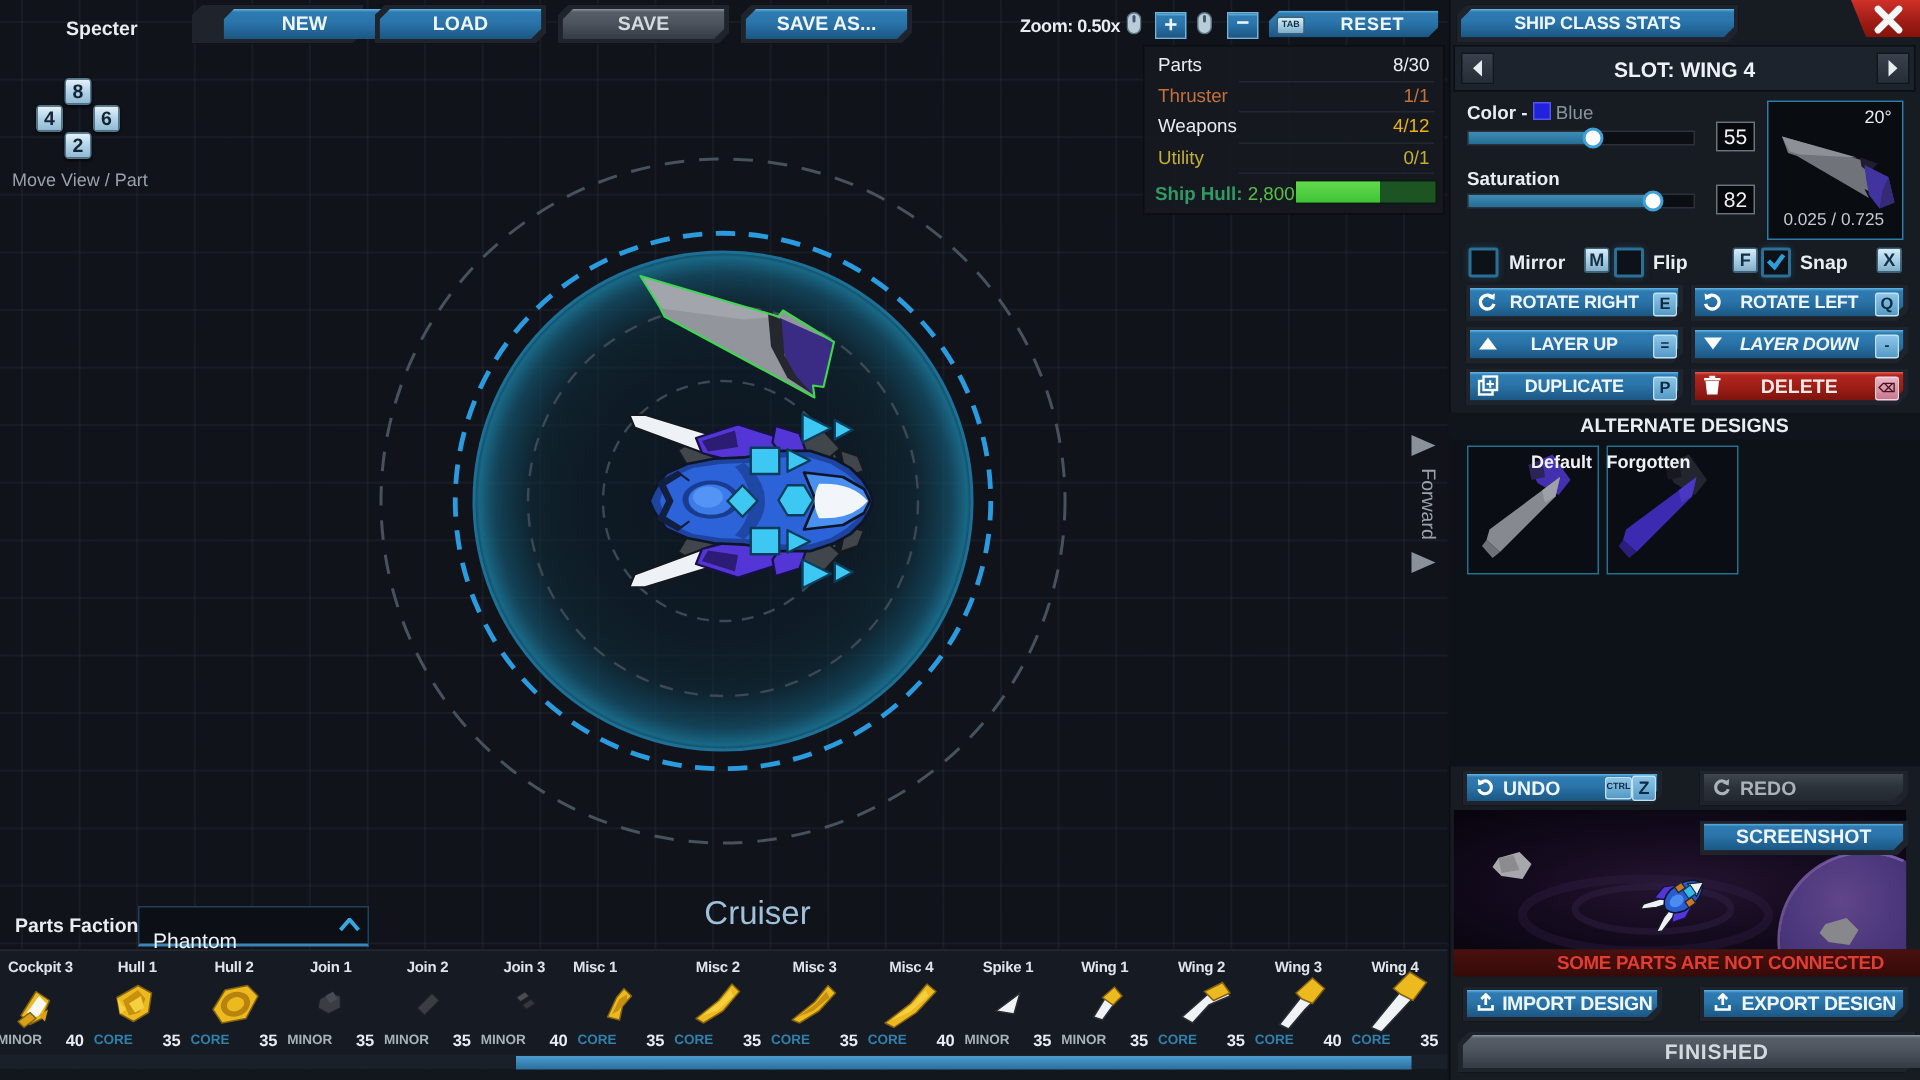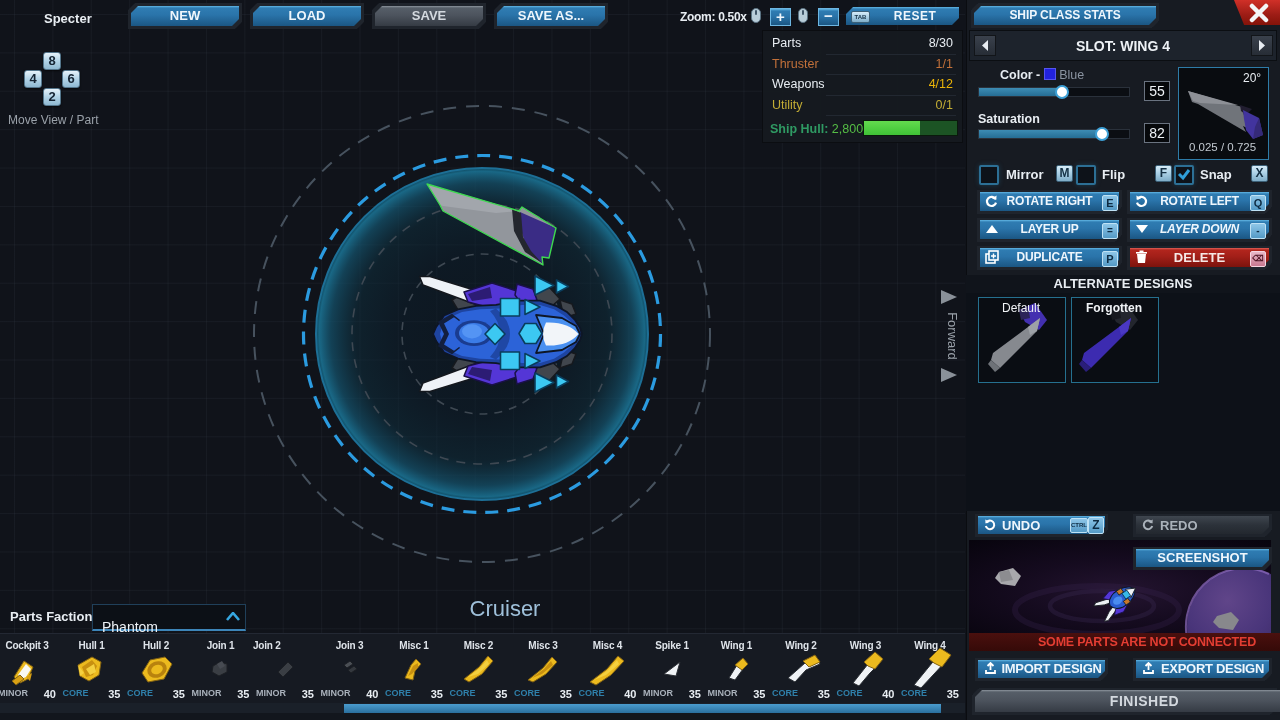--- a/index.html
+++ b/index.html
@@ -100,21 +100,21 @@
  <polygon points="427,184 519,211 522,207 556,228 549,258 542,257 543,265 443,211 440,205" fill="none" stroke="#3dd84f" stroke-width="1.4" stroke-linejoin="round"></polygon>
 </g>
 
 <path d="M941 290 L957 297 L941 304 Z" fill="#8a9199"></path>
 <path d="M941 368 L957 375 L941 382 Z" fill="#8a9199"></path>
 <text x="948" y="336" fill="#9aa1a9" font-size="13" text-anchor="middle" transform="rotate(90 948 336)">Forward</text>
 </svg>
 
 <div class="abs" style="left:44px;top:11px;width:80px;color:#e8edf2;font-size:13px;font-weight:bold;">Specter</div>
 <div class="abs frame cut" style="left:128px;top:3px;width:114px;height:26px;"></div>
-<div class="abs btn-blue cut" style="left:131px;top:6px;width:108px;height:20px;font-size:13px;line-height:20px;">NEW</div>
+<div class="abs btn-blue cut" style="left:149px;top:6px;width:108px;height:20px;font-size:13px;line-height:20px;">NEW</div>
 <div class="abs frame cut" style="left:250px;top:3px;width:114px;height:26px;"></div>
 <div class="abs btn-blue cut" style="left:253px;top:6px;width:108px;height:20px;font-size:13px;line-height:20px;">LOAD</div>
 <div class="abs frame cut" style="left:372px;top:3px;width:114px;height:26px;"></div>
 <div class="abs btn-gray cut" style="left:375px;top:6px;width:108px;height:20px;font-size:13px;line-height:20px;">SAVE</div>
 <div class="abs frame cut" style="left:494px;top:3px;width:114px;height:26px;"></div>
 <div class="abs btn-blue cut" style="left:497px;top:6px;width:108px;height:20px;font-size:13px;line-height:20px;">SAVE AS...</div>
 
 <div class="abs" style="left:680px;top:10px;color:#e8edf2;font-size:12px;font-weight:bold;letter-spacing:-0.3px;">Zoom: 0.50x</div>
 <svg class="abs" style="left:751px;top:8px" width="10" height="15">
     <rect x="0.5" y="0.5" width="9" height="14" rx="4.5" fill="#b9cdd9" stroke="#5a7282"></rect>
@@ -162,25 +162,25 @@
   </svg>
 <div class="abs" style="left:405px;top:596px;width:200px;text-align:center;font-size:22px;color:#9fc0da;">Cruiser</div>
 <div class="abs" style="left:-5px;top:640px;width:64px;text-align:center;font-size:10px;font-weight:bold;color:#dfe4ea;letter-spacing:-0.2px;">Cockpit 3</div>
 <div class="abs" style="left:-2px;top:688px;width:58px;font-size:9px;color:#a9b1bb;font-weight:bold;">MINOR<span style="float:right;font-size:11px;color:#e8edf2;">40</span></div>
 <div class="abs" style="left:59.5px;top:640px;width:64px;text-align:center;font-size:10px;font-weight:bold;color:#dfe4ea;letter-spacing:-0.2px;">Hull 1</div>
 <div class="abs" style="left:62.5px;top:688px;width:58px;font-size:9px;color:#2f80ab;font-weight:bold;">CORE<span style="float:right;font-size:11px;color:#e8edf2;">35</span></div>
 <div class="abs" style="left:124px;top:640px;width:64px;text-align:center;font-size:10px;font-weight:bold;color:#dfe4ea;letter-spacing:-0.2px;">Hull 2</div>
 <div class="abs" style="left:127px;top:688px;width:58px;font-size:9px;color:#2f80ab;font-weight:bold;">CORE<span style="float:right;font-size:11px;color:#e8edf2;">35</span></div>
 <div class="abs" style="left:188.5px;top:640px;width:64px;text-align:center;font-size:10px;font-weight:bold;color:#dfe4ea;letter-spacing:-0.2px;">Join 1</div>
 <div class="abs" style="left:191.5px;top:688px;width:58px;font-size:9px;color:#a9b1bb;font-weight:bold;">MINOR<span style="float:right;font-size:11px;color:#e8edf2;">35</span></div>
-<div class="abs" style="left:253px;top:640px;width:64px;text-align:left;font-size:10px;font-weight:bold;color:#dfe4ea;letter-spacing:-0.2px;">Join 2</div>
+<div class="abs" style="left:253px;top:640px;width:64px;text-align:center;font-size:10px;font-weight:bold;color:#dfe4ea;letter-spacing:-0.2px;">Join 2</div>
 <div class="abs" style="left:256px;top:688px;width:58px;font-size:9px;color:#a9b1bb;font-weight:bold;">MINOR<span style="float:right;font-size:11px;color:#e8edf2;">35</span></div>
 <div class="abs" style="left:317.5px;top:640px;width:64px;text-align:center;font-size:10px;font-weight:bold;color:#dfe4ea;letter-spacing:-0.2px;">Join 3</div>
 <div class="abs" style="left:320.5px;top:688px;width:58px;font-size:9px;color:#a9b1bb;font-weight:bold;">MINOR<span style="float:right;font-size:11px;color:#e8edf2;">40</span></div>
-<div class="abs" style="left:382px;top:640px;width:64px;text-align:center;font-size:10px;font-weight:bold;color:#dfe4ea;letter-spacing:-0.2px;">Misc 1</div>
+<div class="abs" style="left:382px;top:640px;width:64px;font-size:10px;font-weight:bold;color:#dfe4ea;letter-spacing:-0.2px;">Misc 1</div>
 <div class="abs" style="left:385px;top:688px;width:58px;font-size:9px;color:#2f80ab;font-weight:bold;">CORE<span style="float:right;font-size:11px;color:#e8edf2;">35</span></div>
 <div class="abs" style="left:446.5px;top:640px;width:64px;text-align:center;font-size:10px;font-weight:bold;color:#dfe4ea;letter-spacing:-0.2px;">Misc 2</div>
 <div class="abs" style="left:449.5px;top:688px;width:58px;font-size:9px;color:#2f80ab;font-weight:bold;">CORE<span style="float:right;font-size:11px;color:#e8edf2;">35</span></div>
 <div class="abs" style="left:511px;top:640px;width:64px;text-align:center;font-size:10px;font-weight:bold;color:#dfe4ea;letter-spacing:-0.2px;">Misc 3</div>
 <div class="abs" style="left:514px;top:688px;width:58px;font-size:9px;color:#2f80ab;font-weight:bold;">CORE<span style="float:right;font-size:11px;color:#e8edf2;">35</span></div>
 <div class="abs" style="left:575.5px;top:640px;width:64px;text-align:center;font-size:10px;font-weight:bold;color:#dfe4ea;letter-spacing:-0.2px;">Misc 4</div>
 <div class="abs" style="left:578.5px;top:688px;width:58px;font-size:9px;color:#2f80ab;font-weight:bold;">CORE<span style="float:right;font-size:11px;color:#e8edf2;">40</span></div>
 <div class="abs" style="left:640px;top:640px;width:64px;text-align:center;font-size:10px;font-weight:bold;color:#dfe4ea;letter-spacing:-0.2px;">Spike 1</div>
 <div class="abs" style="left:643px;top:688px;width:58px;font-size:9px;color:#a9b1bb;font-weight:bold;">MINOR<span style="float:right;font-size:11px;color:#e8edf2;">35</span></div>
 <div class="abs" style="left:704.5px;top:640px;width:64px;text-align:center;font-size:10px;font-weight:bold;color:#dfe4ea;letter-spacing:-0.2px;">Wing 1</div>
@@ -264,21 +264,21 @@
 <div class="abs" style="left:975px;top:36px;width:20px;height:19px;background:linear-gradient(180deg,#3a414c,#272d36);box-shadow:0 0 0 1px #121519;"></div>
 <svg class="abs" style="left:975px;top:36px" width="20" height="19">
     <path d="M13 4 L7 9.5 L13 15 Z" fill="#e8edf2"></path>
   </svg>
 <div class="abs" style="left:1252px;top:36px;width:20px;height:19px;background:linear-gradient(180deg,#3a414c,#272d36);box-shadow:0 0 0 1px #121519;"></div>
 <svg class="abs" style="left:1252px;top:36px" width="20" height="19">
     <path d="M7 4 L13 9.5 L7 15 Z" fill="#e8edf2"></path>
   </svg>
 <div class="abs" style="left:1023px;top:38px;width:200px;text-align:center;font-size:14px;font-weight:bold;color:#eef2f6;">SLOT: WING 4</div>
 
-<div class="abs" style="left:978px;top:68px;font-size:12.5px;font-weight:bold;color:#e8edf2;margin-left:22px;">Color - <span style="display:inline-block;width:10px;height:10px;background:#2222dd;border:1px solid #5555ee;vertical-align:-1px;"></span> <span style="color:#8a93a0;font-weight:normal;">Blue</span></div>
+<div class="abs" style="left:978px;top:68px;font-size:12.5px;font-weight:bold;color:#e8edf2;">Color - <span style="display:inline-block;width:10px;height:10px;background:#2222dd;border:1px solid #5555ee;vertical-align:-1px;"></span> <span style="color:#8a93a0;font-weight:normal;">Blue</span></div>
 <div class="abs" style="left:979px;top:88px;width:150px;height:8px;background:#0b0e13;box-shadow:0 0 0 1px #2a313b;"></div>
 <div class="abs" style="left:979px;top:88px;width:83px;height:8px;background:linear-gradient(180deg,#3d8cb4,#256d94);"></div>
 <div class="abs" style="left:1055px;top:85px;width:10px;height:10px;background:#fff;border:2.5px solid #3da0d6;border-radius:50%;"></div>
 <div class="abs" style="left:1144px;top:81px;width:24px;height:18px;background:#06080b;border:1.5px solid #6a7380;font-size:14px;color:#eef2f6;text-align:center;line-height:18px;">55</div>
 <div class="abs" style="left:978px;top:112px;font-size:12.5px;font-weight:bold;color:#e8edf2;">Saturation</div>
 <div class="abs" style="left:979px;top:130px;width:150px;height:8px;background:#0b0e13;box-shadow:0 0 0 1px #2a313b;"></div>
 <div class="abs" style="left:979px;top:130px;width:123px;height:8px;background:linear-gradient(180deg,#3d8cb4,#256d94);"></div>
 <div class="abs" style="left:1095px;top:127px;width:10px;height:10px;background:#fff;border:2.5px solid #3da0d6;border-radius:50%;"></div>
 <div class="abs" style="left:1144px;top:123px;width:24px;height:18px;background:#06080b;border:1.5px solid #6a7380;font-size:14px;color:#eef2f6;text-align:center;line-height:18px;">82</div>
 
@@ -354,30 +354,30 @@
 <div class="abs" style="left:966px;top:275px;width:314px;height:18px;background:#10141b;text-align:center;font-size:13px;font-weight:bold;color:#e8edf2;line-height:18px;">ALTERNATE DESIGNS</div>
 <div class="abs" style="left:966px;top:293px;width:314px;height:218px;background:#0d1118;"></div>
 <div class="abs" style="left:978px;top:297px;width:86px;height:84px;background:#0a0d13;border:1.5px solid #25708f;"></div>
 <svg class="abs" style="left:979px;top:298px" width="84" height="82" viewBox="0 0 84 82">
  <polygon points="40,12 56,5 68,22 60,32 46,24" fill="#4330b0"></polygon>
  <polygon points="40,12 49,8 51,20 42,22" fill="#2c2358"></polygon>
  <polygon points="12,62 21,70 58,33 61,20 49,29 14,55" fill="#86898f"></polygon>
  <polygon points="49,29 61,20 58,33 51,37" fill="#9da1a7"></polygon>
  <polygon points="12,62 21,70 16,74 9,66" fill="#6e7278"></polygon>
 </svg>
-<div class="abs" style="left:978px;top:301px;width:86px;text-align:center;font-size:12px;font-weight:normal;color:#f0f3f6;">Default</div>
+<div class="abs" style="left:978px;top:301px;width:86px;text-align:center;font-size:12px;font-weight:bold;color:#f0f3f6;padding-left:20px;">Default</div>
 <div class="abs" style="left:1071px;top:297px;width:86px;height:84px;background:#0a0d13;border:1.5px solid #25708f;"></div>
 <svg class="abs" style="left:1072px;top:298px" width="84" height="82" viewBox="0 0 84 82">
  <polygon points="38,12 54,5 66,22 58,32 44,24" fill="#23262e"></polygon>
  <polygon points="38,12 47,8 49,20 40,22" fill="#17191f"></polygon>
  <polygon points="10,62 19,70 56,33 59,20 47,29 12,55" fill="#3c2bb0"></polygon>
  <polygon points="47,29 59,20 56,33 49,37" fill="#4a38c4"></polygon>
  <polygon points="10,62 19,70 14,74 7,66" fill="#2a1e7a"></polygon>
 </svg>
-<div class="abs" style="left:1071px;top:301px;width:86px;text-align:center;font-size:12px;font-weight:bold;color:#f0f3f6;">Forgotten</div>
+<div class="abs" style="left:1071px;top:301px;width:86px;text-align:left;font-size:12px;font-weight:bold;color:#f0f3f6;">Forgotten</div>
 
 <div class="abs frame cutbr" style="left:975px;top:514px;width:133px;height:23px;"></div>
 <div class="abs btn-blue cutbr" style="left:978px;top:516px;width:127px;height:18px;"></div>
 <svg class="abs" style="left:983px;top:518px" width="14" height="14" viewBox="0 0 15 15">
     <path d="M3.5 5 A4.6 4.6 0 1 1 3 8.6" fill="none" stroke="#fff" stroke-width="2.2"></path>
     <path d="M2.4 1.5 L2.8 6 L7 4.4 Z" fill="#fff"></path>
   </svg>
 <div class="abs" style="left:1002px;top:518px;font-size:13px;font-weight:bold;color:#eef6fc;">UNDO</div>
 <div class="abs kbadge" style="left:1070px;top:518px;width:16px;height:13px;font-size:6px;line-height:13px;background:linear-gradient(180deg,#8ec6e8,#549ac6);border-color:#bfe2f5;color:#0e2b42;">CTRL</div>
 <div class="abs kbadge" style="left:1088px;top:517px;width:14px;height:15px;font-size:12px;line-height:15px;background:linear-gradient(180deg,#8ec6e8,#549ac6);border-color:#bfe2f5;color:#0e2b42;">Z</div>

